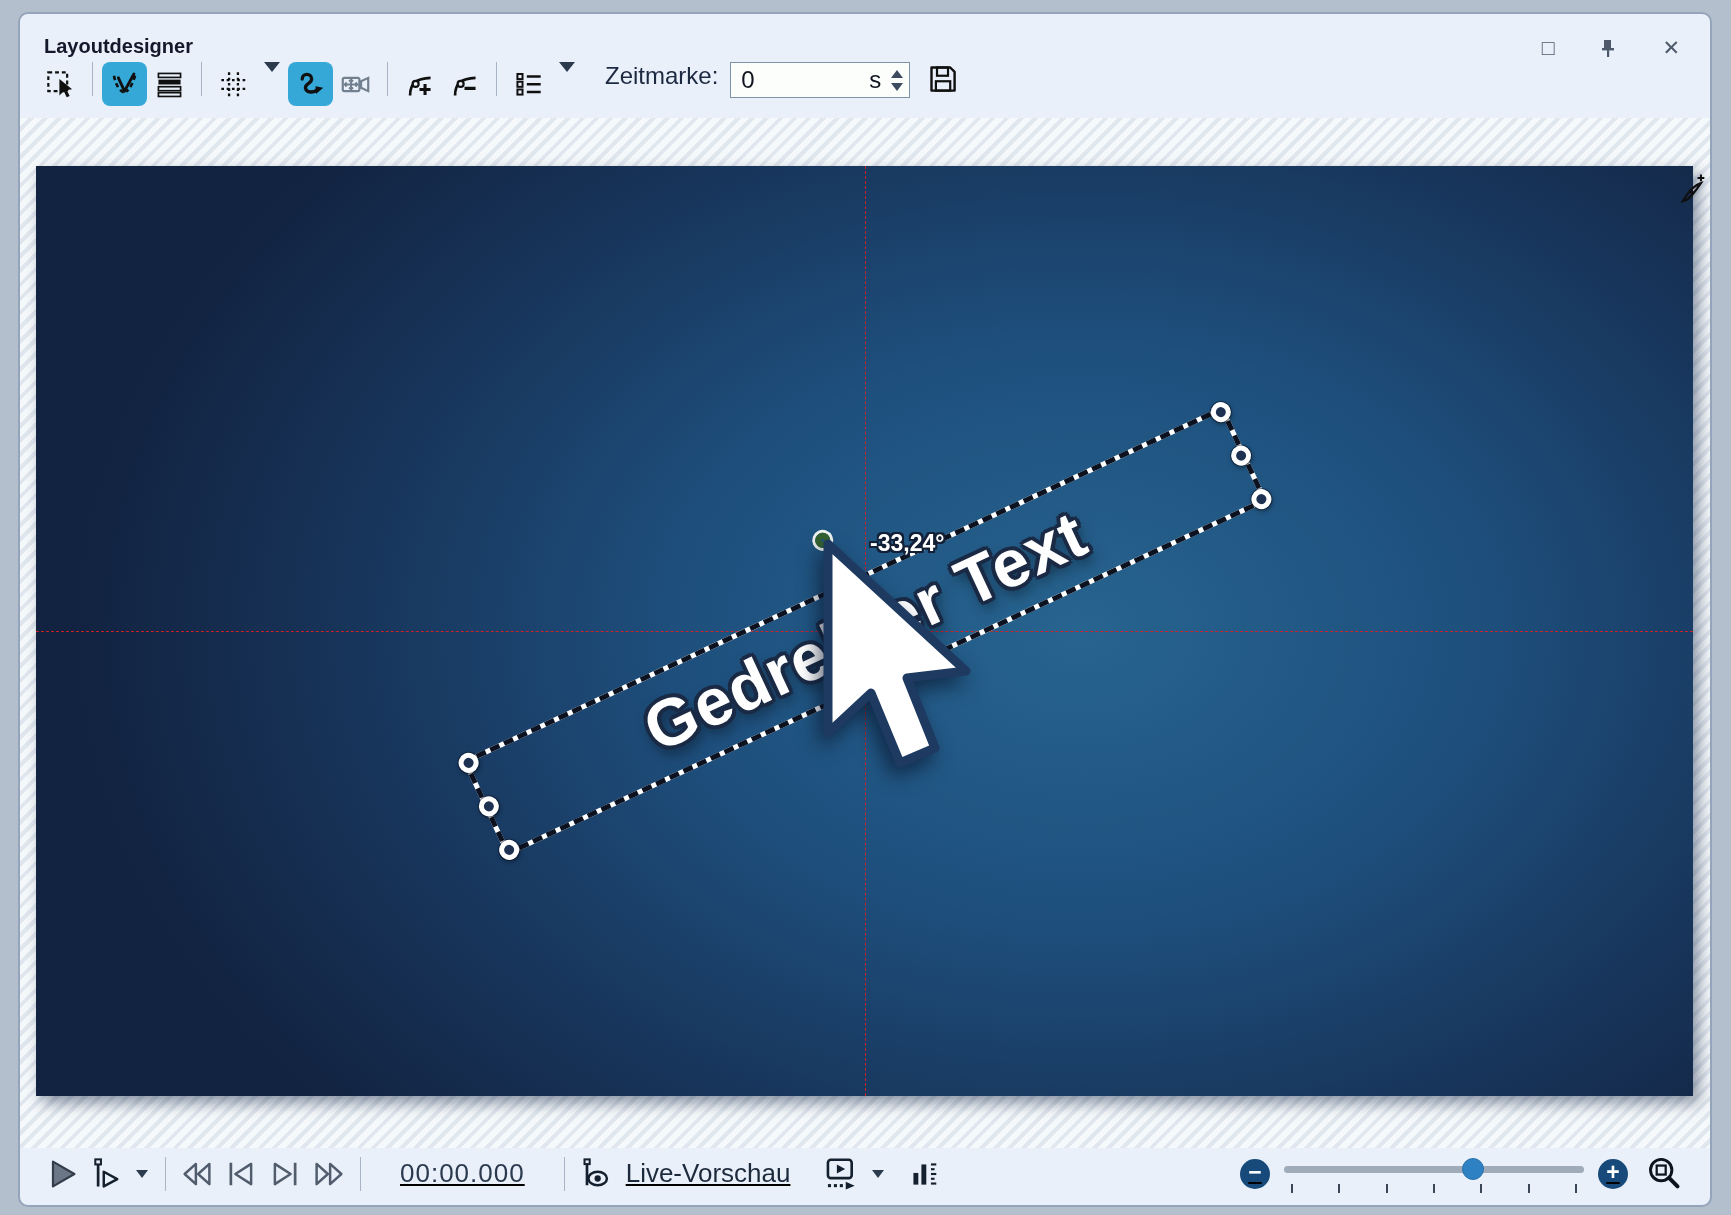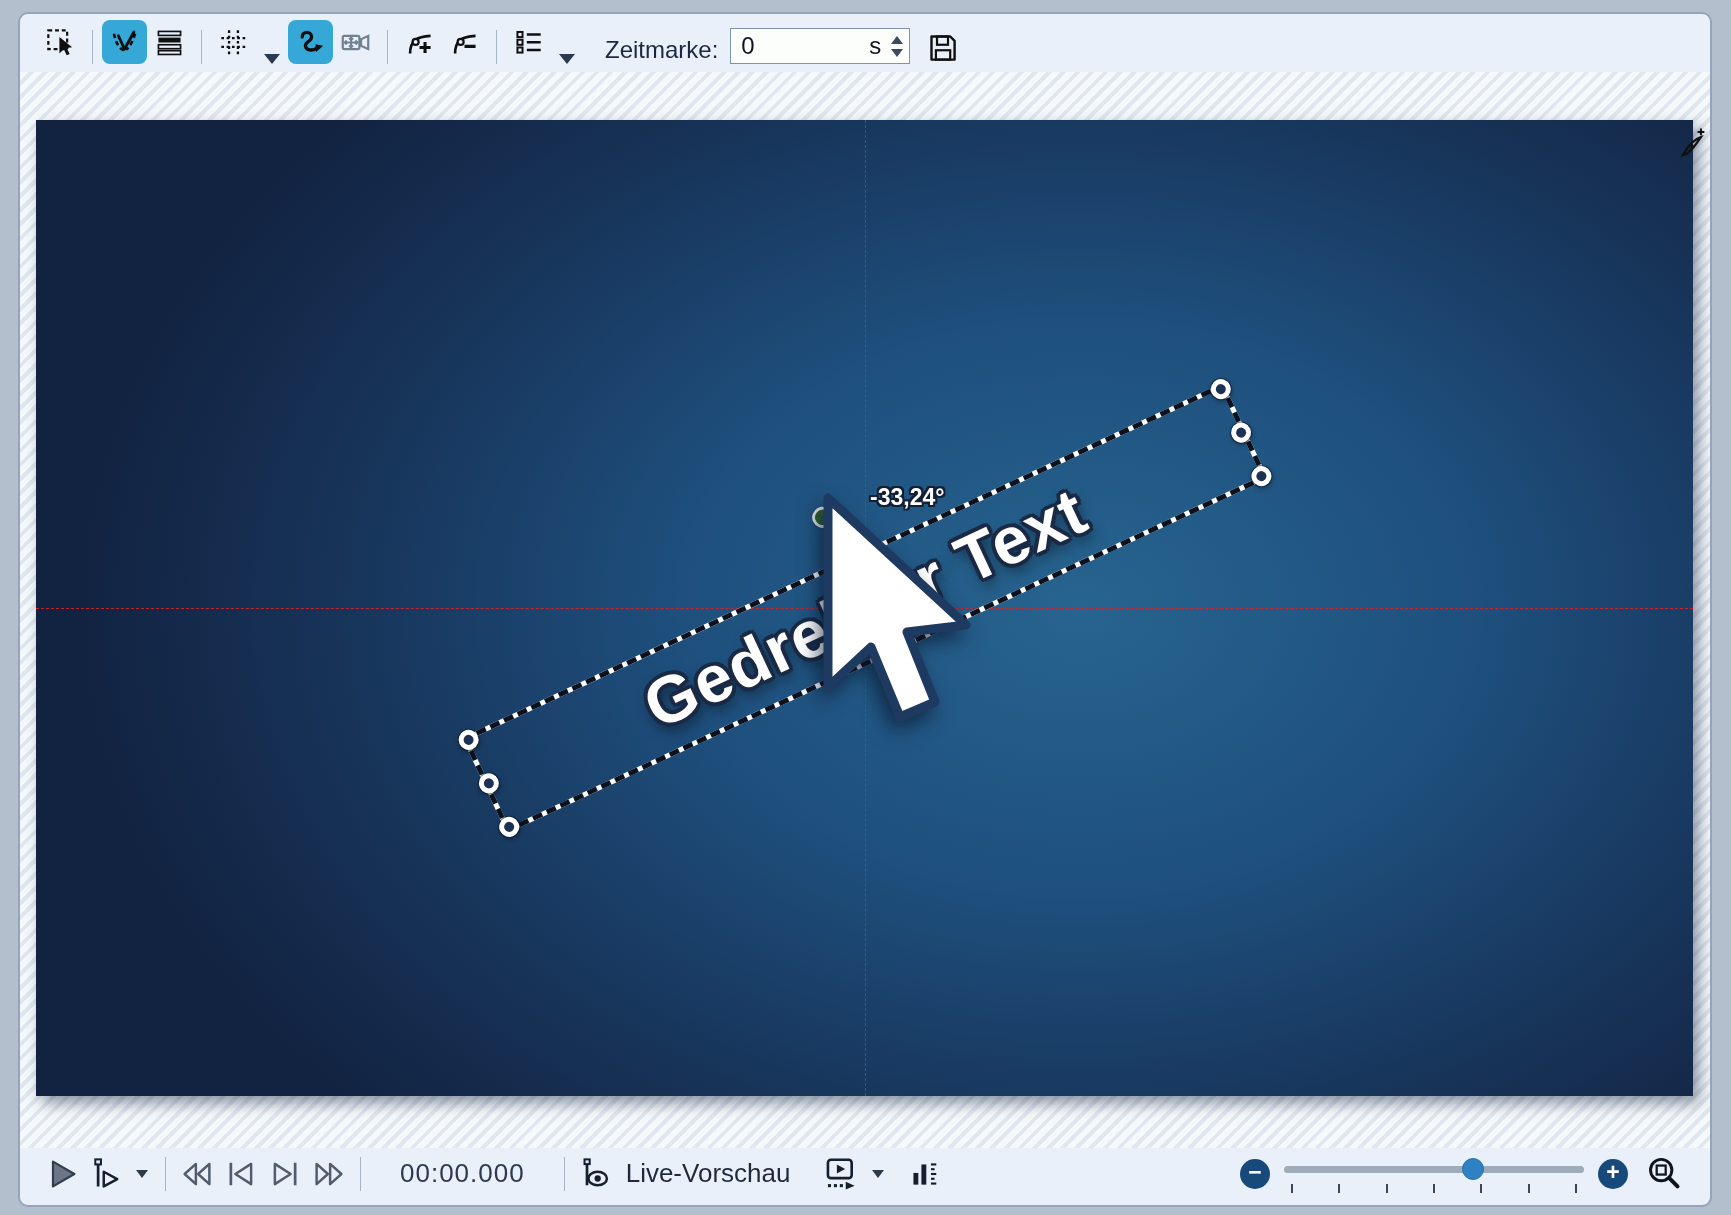--- a/index.html
+++ b/index.html
@@ -10,21 +10,21 @@
             background:#e9f0fa; border:2px solid #94a4ba; border-radius:10px;
             display:flex; flex-direction:column; overflow:hidden; }
 
   
   .titlebar { height:46px; display:flex; align-items:flex-end; padding:0 30px 2px 24px; }
   .title { font-size:20px; font-weight:bold; color:#14182a; }
   .win-controls { margin-left:auto; display:flex; align-items:center; gap:44px; }
   .win-btn { color:#4e5a6b; font-size:21px; line-height:1; cursor:default; display:flex; align-items:center; }
 
   
-  .toolbar { height:58px; display:flex; align-items:flex-end; padding:2px 6px 8px 18px; }
+  .toolbar { height:58px; display:flex; align-items:flex-start; padding:2px 6px 8px 18px; }
   .tbtn { width:45px; height:44px; display:flex; align-items:center; justify-content:center;
           border-radius:8px; flex:0 0 auto; }
   .tbtn.active { background:#35a8d8; }
   .tbtn svg { display:block; }
   .vsep { width:1px; height:34px; background:#a9b5c4; margin:0 9px; flex:0 0 auto; }
   .caret { width:0; height:0; border-left:8px solid transparent; border-right:8px solid transparent;
            border-top:10px solid #2c3a4e; margin:0 8px; flex:0 0 auto; }
   .caret.small { border-left-width:6px; border-right-width:6px; border-top-width:8px; }
   .zeit-label { margin-left:22px; font-size:24px; color:#1c2940; }
   .zeit-box { margin-left:12px; width:180px; height:36px; border:1px solid #7f93ab; background:#fcfefc;
@@ -64,40 +64,58 @@
   .pivot { position:absolute; left:50%; top:-52px; width:15px; height:15px; border-radius:50%;
            border:6px solid #35622f; box-shadow:0 0 0 3px #eef3ee, 0 2px 4px rgba(0,0,0,.5);
            transform:translate(-50%,-50%); background:transparent; }
   .angle-label { position:absolute; left:834px; top:364px; font-size:23px; font-weight:bold; color:#ffffff;
     text-shadow:-2px -2px 0 #121f36, 2px -2px 0 #121f36, -2px 2px 0 #121f36, 2px 2px 0 #121f36,
                 -2px 0 0 #121f36, 2px 0 0 #121f36, 0 -2px 0 #121f36, 0 2px 0 #121f36; }
   .cursor { position:absolute; left:783px; top:371px; filter:drop-shadow(-5px 9px 10px rgba(6,18,40,.65)); }
   .pen-plus { position:absolute; right:2px; top:56px; }
 
   
-  .bottombar { height:57px; display:flex; align-items:center; padding:2px 24px 8px 20px; }
+  .bottombar { height:57px; display:flex; align-items:center; padding:2px 24px 8px 20px;text-decoration:underline; }
   .bbtn { display:flex; align-items:center; justify-content:center; flex:0 0 auto; margin:0 4px; }
   .time { font-size:26px; color:#2b3a4e; margin:0 30px; letter-spacing:1px; }
   .live-label { font-size:26px; color:#1d2a3c; margin:0 28px 0 8px; }
   .zoom-group { margin-left:auto; display:flex; align-items:center; gap:14px; }
   .zbtn { width:30px; height:30px; border-radius:50%; background:#174a7a; color:#ffffff;
           font-size:23px; font-weight:bold; display:flex; align-items:center; justify-content:center;
           line-height:1; padding-bottom:2px; }
   .slider { position:relative; width:300px; height:38px; }
   .slider .track { position:absolute; left:0; right:0; top:11px; height:7px; border-radius:4px; background:#9fabb8; }
   .slider .thumb { position:absolute; left:63%; top:3px; width:22px; height:22px; border-radius:50%;
                    background:#2e82c4; border:1px solid #2671ab; transform:translateX(-50%); }
   .slider .ticks { position:absolute; left:7px; right:7px; bottom:0; display:flex; justify-content:space-between; }
   .slider .ticks span { width:2px; height:9px; background:#3b4756; }
 </style>
 </head>
 <body>
 
 <div class="window">
 
+  <div class="titlebar">
+    <div class="title">Layoutdesigner</div>
+    <div class="win-controls">
+      <div class="win-btn">
+        <span>□</span>
+      </div>
+      <div class="win-btn">
+        <svg width="20" height="20" viewBox="0 0 20 20">
+          <rect x="6" y="2" width="7" height="8" fill="#4e5a6b"></rect>
+          <rect x="4" y="10" width="12" height="2.4" fill="#4e5a6b"></rect>
+          <rect x="9" y="12" width="2.2" height="7" fill="#4e5a6b"></rect>
+        </svg>
+      </div>
+      <div class="win-btn">
+        <span>✕</span>
+      </div>
+    </div>
+  </div>
 
   <div class="toolbar">
     <div class="tbtn">
       <svg width="31" height="31" viewBox="0 0 28 28">
         <rect x="3" y="3" width="17" height="17" fill="none" stroke="#101010" stroke-width="2" stroke-dasharray="3.5 2.6"></rect>
         <polygon points="13,9 13,24 17,20 19.6,25.6 22.3,24.3 19.6,19 24.5,18.3" fill="#101010"></polygon>
       </svg>
     </div>
     <div class="vsep"></div>
     <div class="tbtn active">

